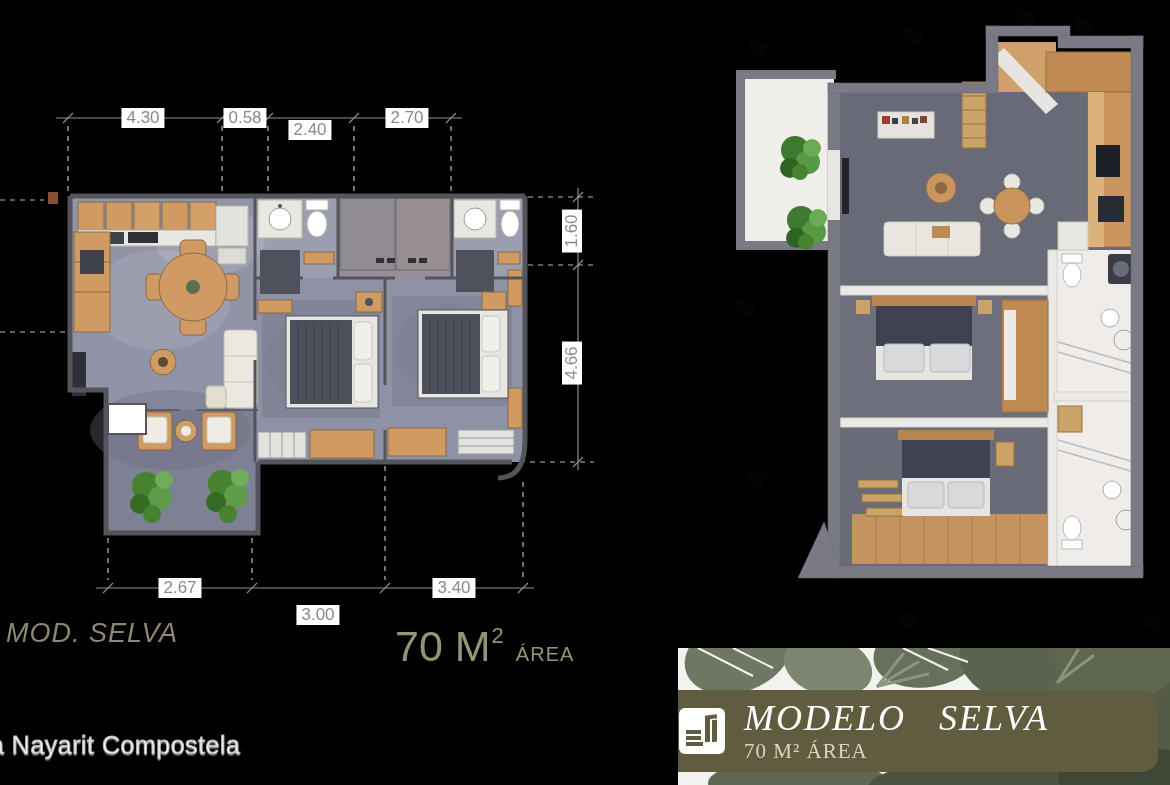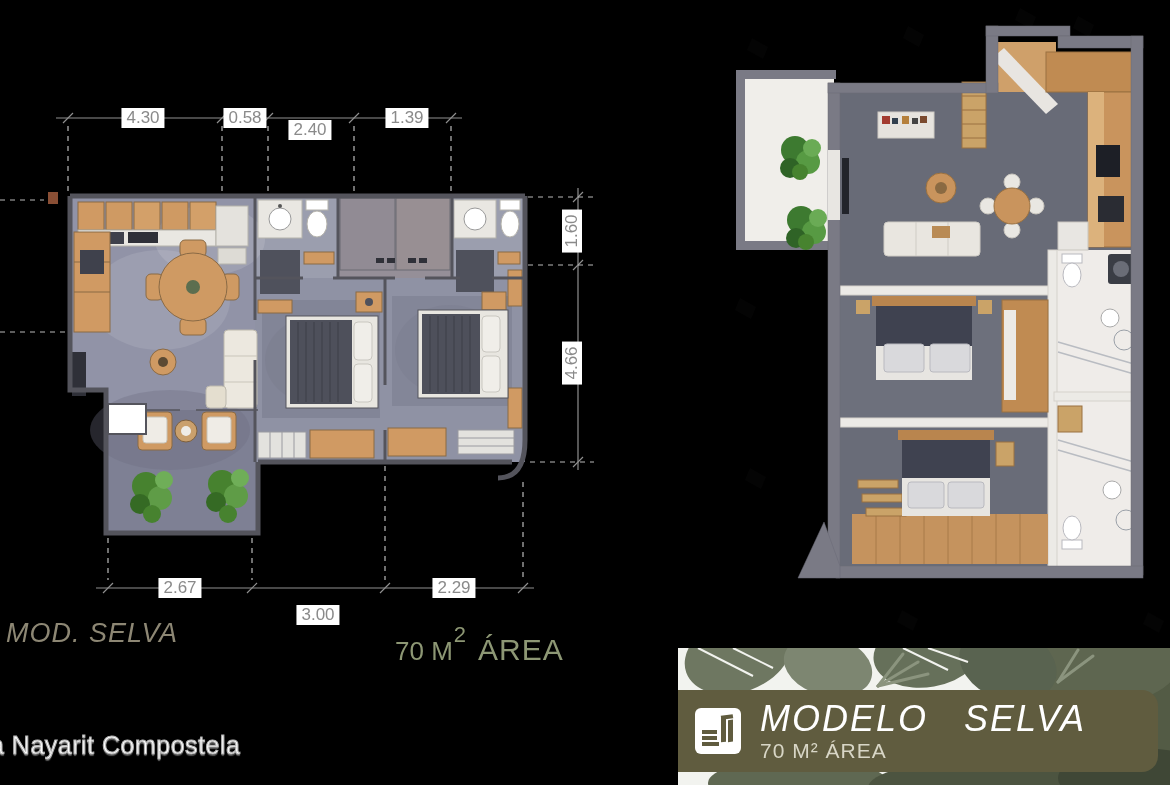--- a/index.html
+++ b/index.html
@@ -8,31 +8,31 @@
   svg{display:block;}
   .abs{position:absolute;}
   
   .dim{position:absolute;font-size:17px;color:#8a8a8a;background:#fff;padding:0 5px;
        transform:translate(-50%,-50%);white-space:nowrap;}
   .dim-r{transform:translate(-50%,-50%) rotate(-90deg);}
   
   .model-title{position:absolute;left:6px;top:618px;font-size:27px;font-style:italic;
        color:#8d8774;letter-spacing:1px;white-space:nowrap;}
   .area-left{position:absolute;left:395px;top:622px;color:#8d9774;white-space:nowrap;}
-  .area-left .v{font-size:26px;}
+  .area-left .v{font-size:43px;}
   .area-left sup{font-size:22px;vertical-align:18px;margin-left:1px;}
-  .area-left .l{font-size:30px;margin-left:12px;letter-spacing:1px;}
+  .area-left .l{font-size:20px;margin-left:12px;letter-spacing:1px;}
   .wm-text{position:absolute;left:-10px;top:731px;font-size:25px;letter-spacing:.5px;
        color:#fdfdfd;-webkit-text-stroke:1px #b3b3b3;
        text-shadow:0 2px 1px rgba(120,120,120,.75);white-space:nowrap;}
   
   .banner-block{position:absolute;left:678px;top:648px;width:492px;height:137px;overflow:hidden;}
   .banner-bar{position:absolute;left:0;top:42px;width:480px;height:82px;background:#605c3f;
-       border-radius:0 16px 16px 0;display:flex;align-items:center;gap:18px;padding-left:16px;
-       box-sizing:border-box;}
+       border-radius:0 16px 16px 0;display:flex;align-items:center;gap:18px;padding-left:0;
+       box-sizing:border-box;font-family:Liberation Serif, serif;}
   .banner-text{display:flex;flex-direction:column;line-height:1.05;}
   .banner-title{font-size:36px;font-style:italic;color:#fff;letter-spacing:2px;white-space:pre;}
   .banner-sub{font-size:21px;color:#d8d6c6;letter-spacing:1px;margin-top:2px;}
 </style>
 </head>
 <body>
 
 <div class="stage">
 
   <svg class="abs" style="left:0;top:0" width="660" height="620" viewBox="0 0 660 620">
@@ -216,26 +216,26 @@
         <path d="M108,538 V580 M252,538 V580 M385,466 V580 M523,482 V580"></path>
         <path d="M528,197 H594 M528,265 H594 M530,462 H594"></path>
         <path d="M0,332 H66 M0,200 H44"></path>
       </g>
     </g>
   </svg>
 
   <div class="dim" style="left:143px;top:118px">4.30</div>
   <div class="dim" style="left:245px;top:118px">0.58</div>
   <div class="dim" style="left:310px;top:130px">2.40</div>
-  <div class="dim" style="left:407px;top:118px">1.39</div>
+  <div class="dim" style="left:407px;top:118px">2.70</div>
   <div class="dim dim-r" style="left:572px;top:231px">1.60</div>
   <div class="dim dim-r" style="left:572px;top:363px">4.66</div>
   <div class="dim" style="left:180px;top:588px">2.67</div>
   <div class="dim" style="left:318px;top:615px">3.00</div>
-  <div class="dim" style="left:454px;top:588px">2.29</div>
+  <div class="dim" style="left:454px;top:588px">3.40</div>
 
   <svg class="abs" style="left:690px;top:0" width="480" height="645" viewBox="690 0 480 645">
 
     <g fill="#555" opacity="0.05">
       <path d="M752,38 l16,9 -5,12 -16,-9 z"></path>
         <path d="M908,26 l16,9 -5,12 -16,-9 z"></path>
       <path d="M1078,16 l16,9 -5,12 -16,-9 z"></path>
         <path d="M740,298 l16,9 -5,12 -16,-9 z"></path>
       <path d="M750,468 l16,9 -5,12 -16,-9 z"></path>
         <path d="M1148,612 l16,9 -5,12 -16,-9 z"></path>

